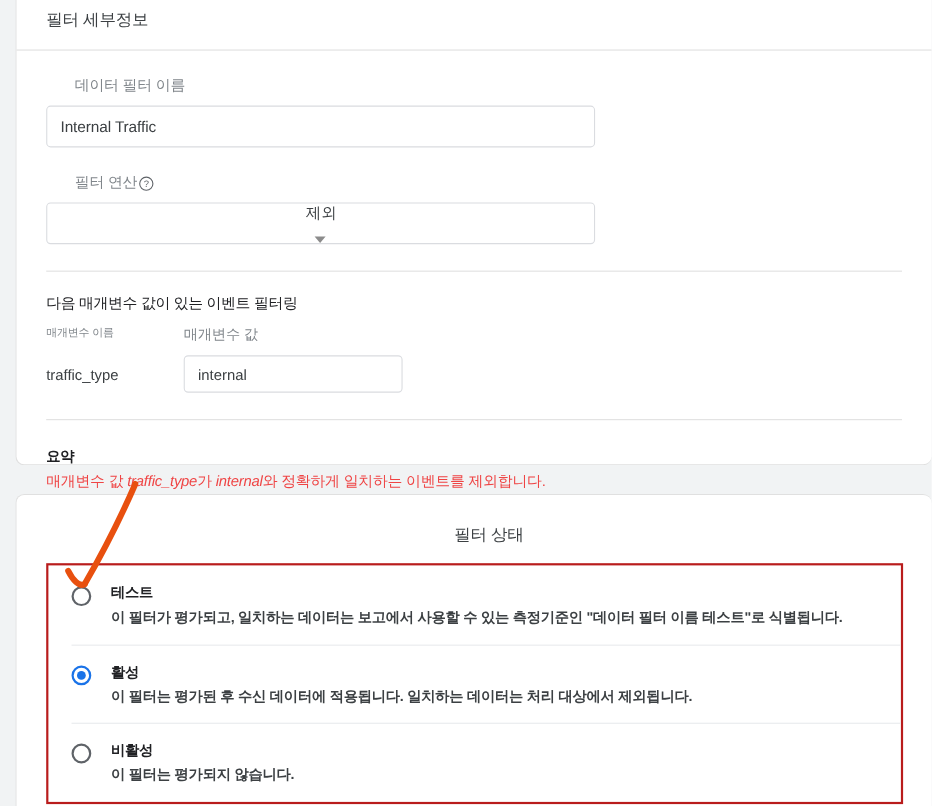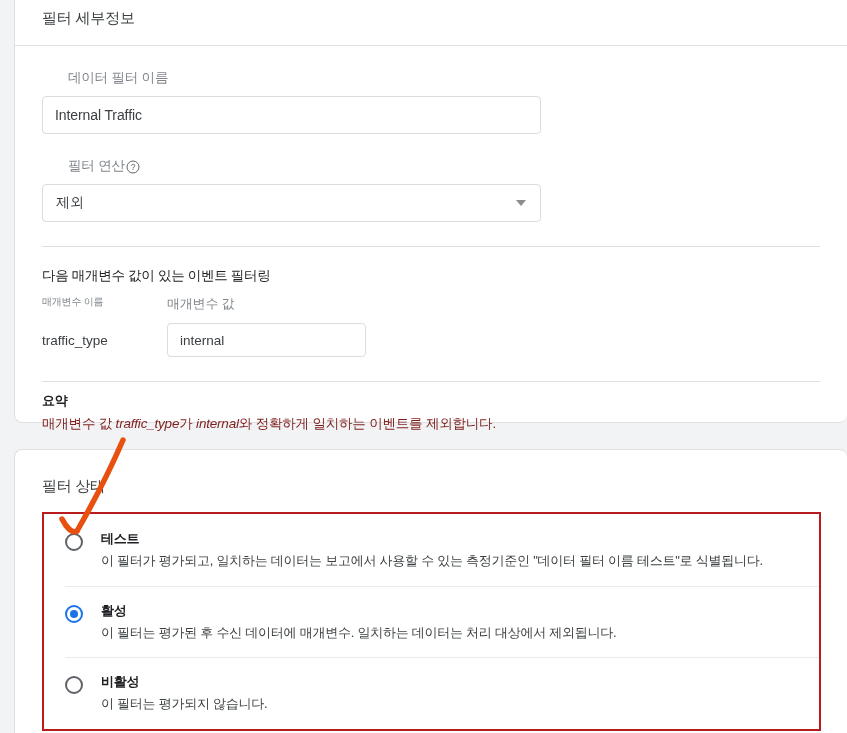--- a/index.html
+++ b/index.html
@@ -103,20 +103,21 @@
     border: 1px solid #dadce0;
     border-radius: 4px;
     box-sizing: border-box;
     display: flex;
     align-items: center;
     justify-content: space-between;
     padding: 0 12px 0 13px;
     font-size: 14px;
     color: #3c4043;
     background: #fff;
+    flex-direction: column;
   }
 
   .caret {
     width: 0;
     height: 0;
     border-left: 5px solid transparent;
     border-right: 5px solid transparent;
     border-top: 6px solid #8c8c8c;
     margin-right: 2px;
   }
@@ -175,28 +176,28 @@
     align-items: center;
     padding: 0 12px;
     font-size: 13.5px;
     color: #3c4043;
   }
 
   .summary-head {
     font-size: 13px;
     font-weight: bold;
     color: #202124;
-    margin-top: 10px;
+    margin-top: 24px;
     letter-spacing: -0.3px;
     font-family: Liberation Mono, monospace;
   }
 
   .summary-text {
     font-size: 13.5px;
-    color: #7f1d1d;
+    color: #ef4444;
     margin-top: 5px;
     letter-spacing: -0.2px;
   }
   .summary-text i { font-style: italic; }
 
   
   #card-state {
     position: absolute;
     left: 14px;
     top: 449px;
@@ -204,20 +205,21 @@
     height: 294px;
     border-radius: 8px;
     border-right: none;
   }
 
   .state-title {
     font-size: 15px;
     color: #3c4043;
     padding: 27px 0 0 27px;
     letter-spacing: -0.2px;
+    text-align: center;
   }
 
   .radio-card {
     position: absolute;
     left: 27px;
     top: 62px;
     width: 779px;
     border: 2px solid #b91c1c;
     border-radius: 0;
     box-sizing: border-box;
@@ -272,20 +274,21 @@
     font-weight: bold;
     color: #202124;
     letter-spacing: -0.3px;
   }
   .radio-desc {
     font-size: 13px;
     color: #3c4043;
     margin-top: 4px;
     letter-spacing: -0.25px;
     line-height: 1.35;
+    font-weight: bold;
   }
 
   
   #annotation-arrow {
     position: absolute;
     left: 0;
     top: 0;
     width: 847px;
     height: 733px;
     pointer-events: none;
@@ -358,21 +361,21 @@
         <div class="radio-text">
           <div class="radio-label">테스트</div>
           <div class="radio-desc">이 필터가 평가되고, 일치하는 데이터는 보고에서 사용할 수 있는 측정기준인 "데이터 필터 이름 테스트"로 식별됩니다.</div>
         </div>
       </div>
 
       <div class="radio-row">
         <div class="radio-dot selected"></div>
         <div class="radio-text">
           <div class="radio-label">활성</div>
-          <div class="radio-desc">이 필터는 평가된 후 수신 데이터에 매개변수. 일치하는 데이터는 처리 대상에서 제외됩니다.</div>
+          <div class="radio-desc">이 필터는 평가된 후 수신 데이터에 적용됩니다. 일치하는 데이터는 처리 대상에서 제외됩니다.</div>
         </div>
       </div>
 
       <div class="radio-row">
         <div class="radio-dot"></div>
         <div class="radio-text">
           <div class="radio-label">비활성</div>
           <div class="radio-desc">이 필터는 평가되지 않습니다.</div>
         </div>
       </div>

